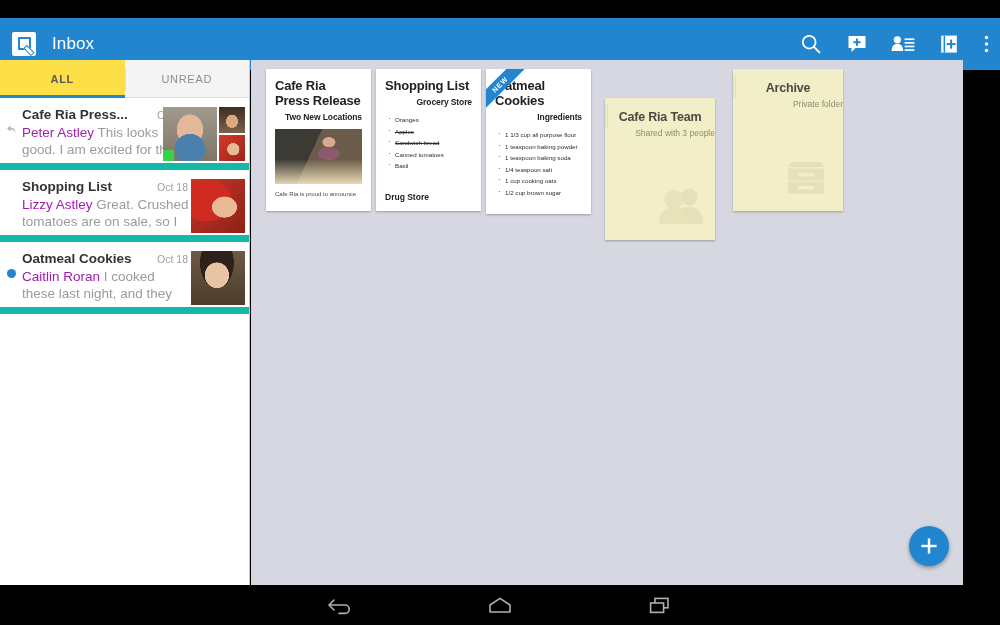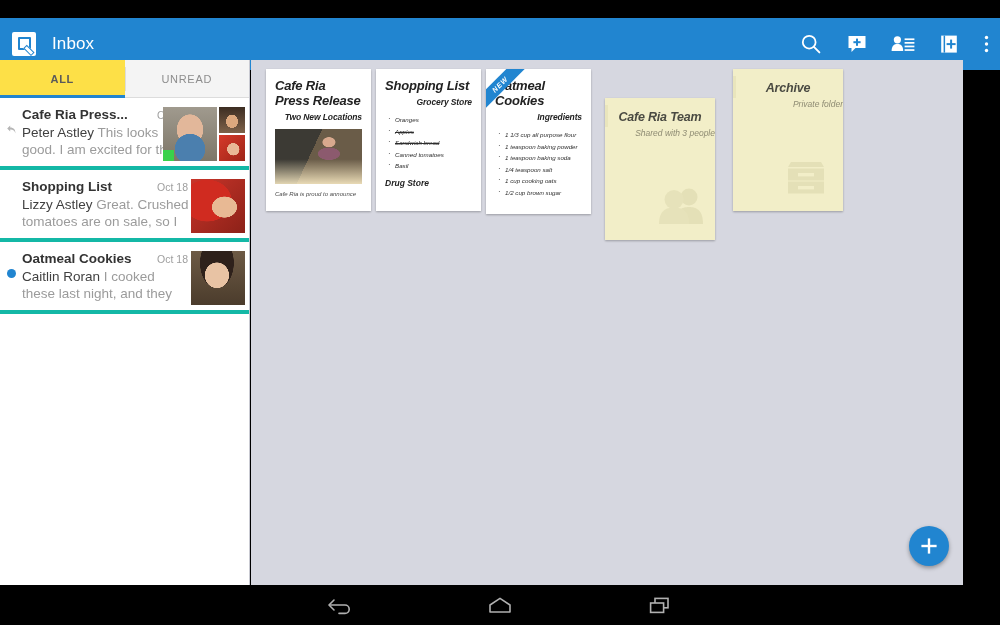--- a/index.html
+++ b/index.html
@@ -136,21 +136,21 @@
     position: absolute;
     left: 0; bottom: -1px;
     width: 100%; height: 3px;
     background: #2185d0;
   }
 
   .msg-list { background: #fff; }
   .msg-item {
     position: relative;
     height: 72px;
-    border-bottom: 4px solid #14b8a6;
+    border-bottom: 7px solid #14b8a6;
     padding: 9px 0 0 22px;
     overflow: hidden;
   }
   .msg-marker {
     position: absolute;
     left: 6px; top: 26px;
     width: 11px; height: 11px;
     display: flex;
     align-items: center;
     justify-content: center;
@@ -177,21 +177,21 @@
   }
   .msg-preview {
     width: 168px;
     margin-top: 2px;
     font-size: 13.5px;
     line-height: 17px;
     color: #9b9b9b;
     max-height: 34px;
     overflow: hidden;
   }
-  .msg-sender { color: #404040; }
+  .msg-sender { color: #a21caf; }
 
   .avatars {
     position: absolute;
     right: 4px; top: 9px;
     display: flex;
     height: 54px;
   }
   .av-main { width: 54px; height: 54px; }
   .av-stack { display: flex; flex-direction: column; margin-left: 2px; }
   .av-small { width: 26px; height: 26px; }
@@ -233,21 +233,20 @@
       linear-gradient(135deg, #d63a2a, #9e2518);
   }
   .av-main, .av-small { position: relative; overflow: hidden; }
 
   
   .canvas {
     position: absolute;
     top: 60px; left: 251px;
     width: 712px; height: 525px;
     background: #d6d7e0;
-    font-style: italic;
   }
 
   .cards {
     position: absolute;
     top: 9px; left: 15px;
     display: flex;
     align-items: flex-start;
     gap: 0;
   }
   .card-slot { margin-right: 5px; }
@@ -305,21 +304,21 @@
   }
   .doc-list li::before {
     content: "·";
     position: absolute;
     left: 0; top: -1px;
     font-size: 8px;
     color: #555;
   }
   .doc-list li.done { text-decoration: line-through; }
   .doc-sub2 {
-    margin-top: 6px;
+    margin-top: 20px;
     font-size: 8.5px;
     font-weight: bold;
     color: #222;
   }
 
   .ribbon {
     position: absolute;
     left: -24px; top: 9px;
     width: 76px;
     background: #2185d0;

